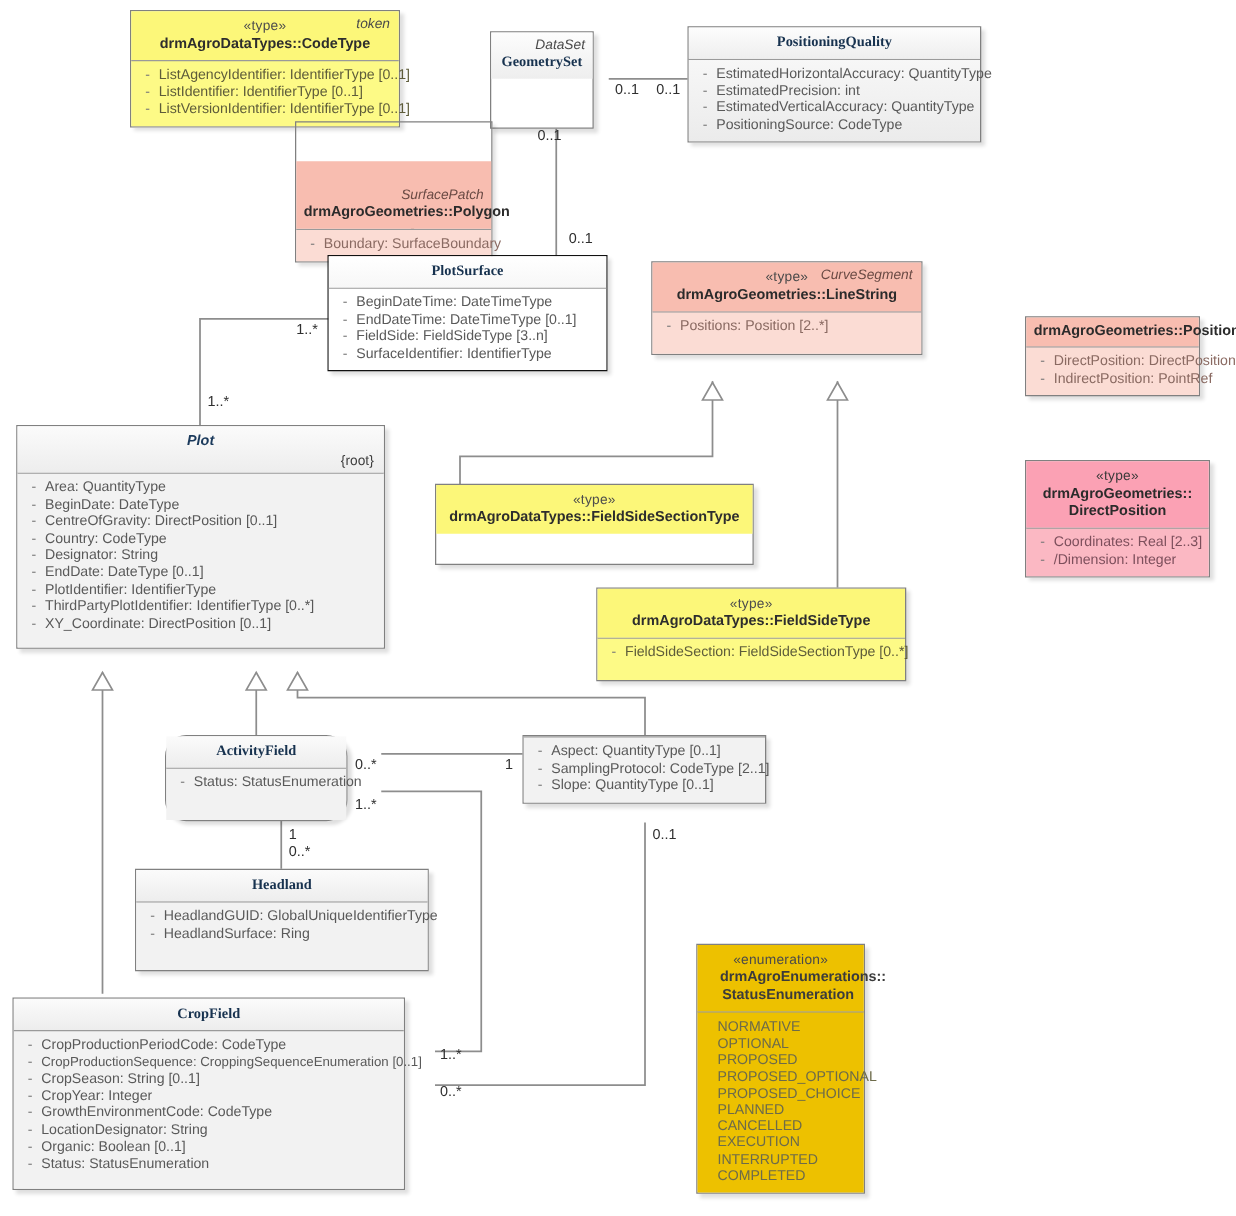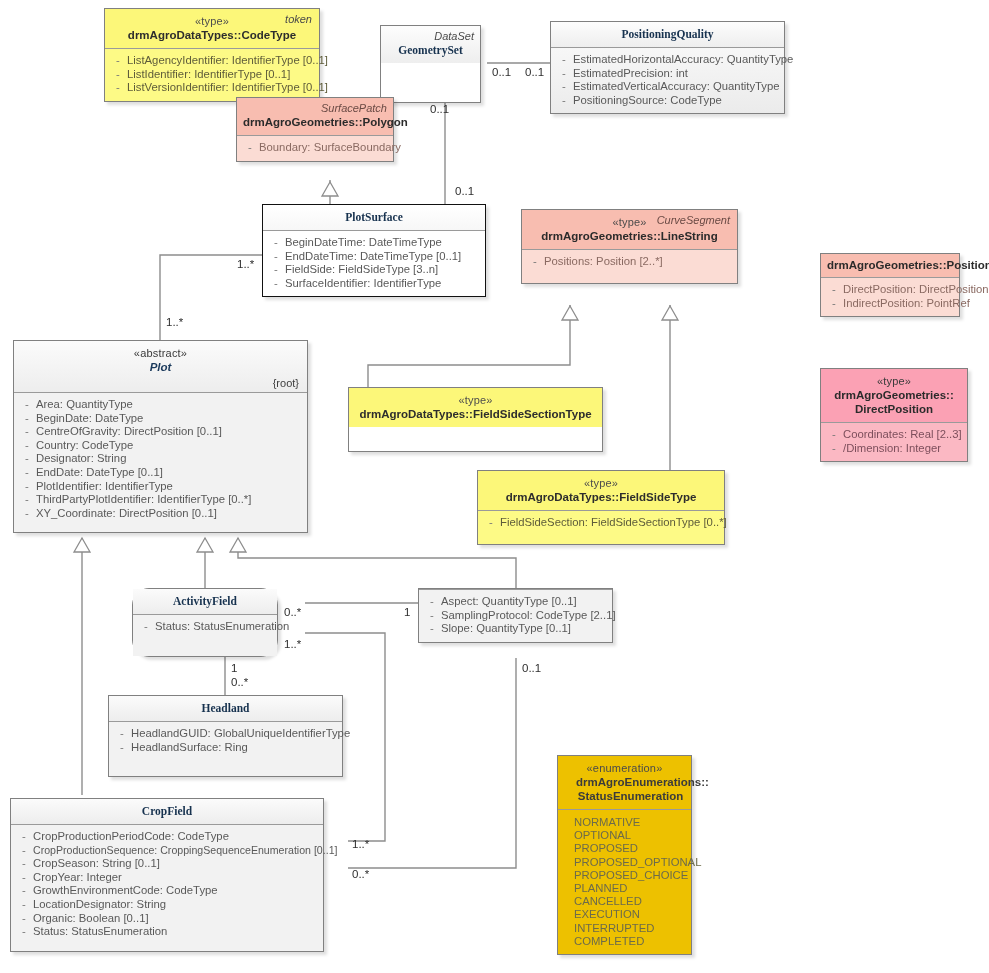--- a/index.html
+++ b/index.html
@@ -194,21 +194,21 @@
           <span class="vis">-</span>
           <span class="txt">ListIdentifier: IdentifierType [0..1]</span>
         </div>
       <div class="attr">
           <span class="vis">-</span>
           <span class="txt">ListVersionIdentifier: IdentifierType [0..1]</span>
         </div>
     </div>
   </div>
 
-  <div class="uml-class pal-grey" style="left:380px; top:25px; width:101px; height:78px;">
+  <div class="uml-class pal-grey" style="left:392px; top:25px; width:83px; height:78px;">
     <div class="hdr" style="padding-top:3px;">
       <span class="corner-tag" style="position:static; display:block; text-align:right;">DataSet</span>
       <span class="cname plain">GeometrySet</span>
     </div>
   </div>
 
   <div class="uml-class pal-grey" style="left:550px; top:21px; width:235px;">
     <div class="hdr">
       <span class="cname plain">PositioningQuality</span>
     </div>
@@ -226,21 +226,21 @@
           <span class="txt">EstimatedVerticalAccuracy: QuantityType</span>
         </div>
       <div class="attr">
           <span class="vis">-</span>
           <span class="txt">PositioningSource: CodeType</span>
         </div>
     </div>
   </div>
 
   <div class="uml-class pal-pink" style="left:236px; top:97px; width:158px;">
-    <div class="hdr" style="padding-top:3px;">
+    <div class="hdr" style="padding-top:20px;margin-top:31px;">
       <span class="corner-tag" style="position:static; display:block; text-align:right; font-weight:normal;">SurfacePatch</span>
       <span class="cname">drmAgroGeometries::Polygon</span>
     </div>
     <div class="attrs sep">
       <div class="attr">
           <span class="vis">-</span>
           <span class="txt">Boundary: SurfaceBoundary</span>
         </div>
     </div>
   </div>
@@ -312,21 +312,20 @@
         </div>
       <div class="attr">
           <span class="vis">-</span>
           <span class="txt">/Dimension: Integer</span>
         </div>
     </div>
   </div>
 
   <div class="uml-class pal-greysolid" style="left:13px; top:340px; width:295px;">
     <div class="hdr" style="padding-bottom:18px;">
-      <span class="stereo">«abstract»</span>
       <span class="cname abstract-name">Plot</span>
       <span class="root-tag">{root}</span>
     </div>
     <div class="attrs sep" style="padding-bottom:12px;">
       <div class="attr">
           <span class="vis">-</span>
           <span class="txt">Area: QuantityType</span>
         </div>
       <div class="attr">
           <span class="vis">-</span>

